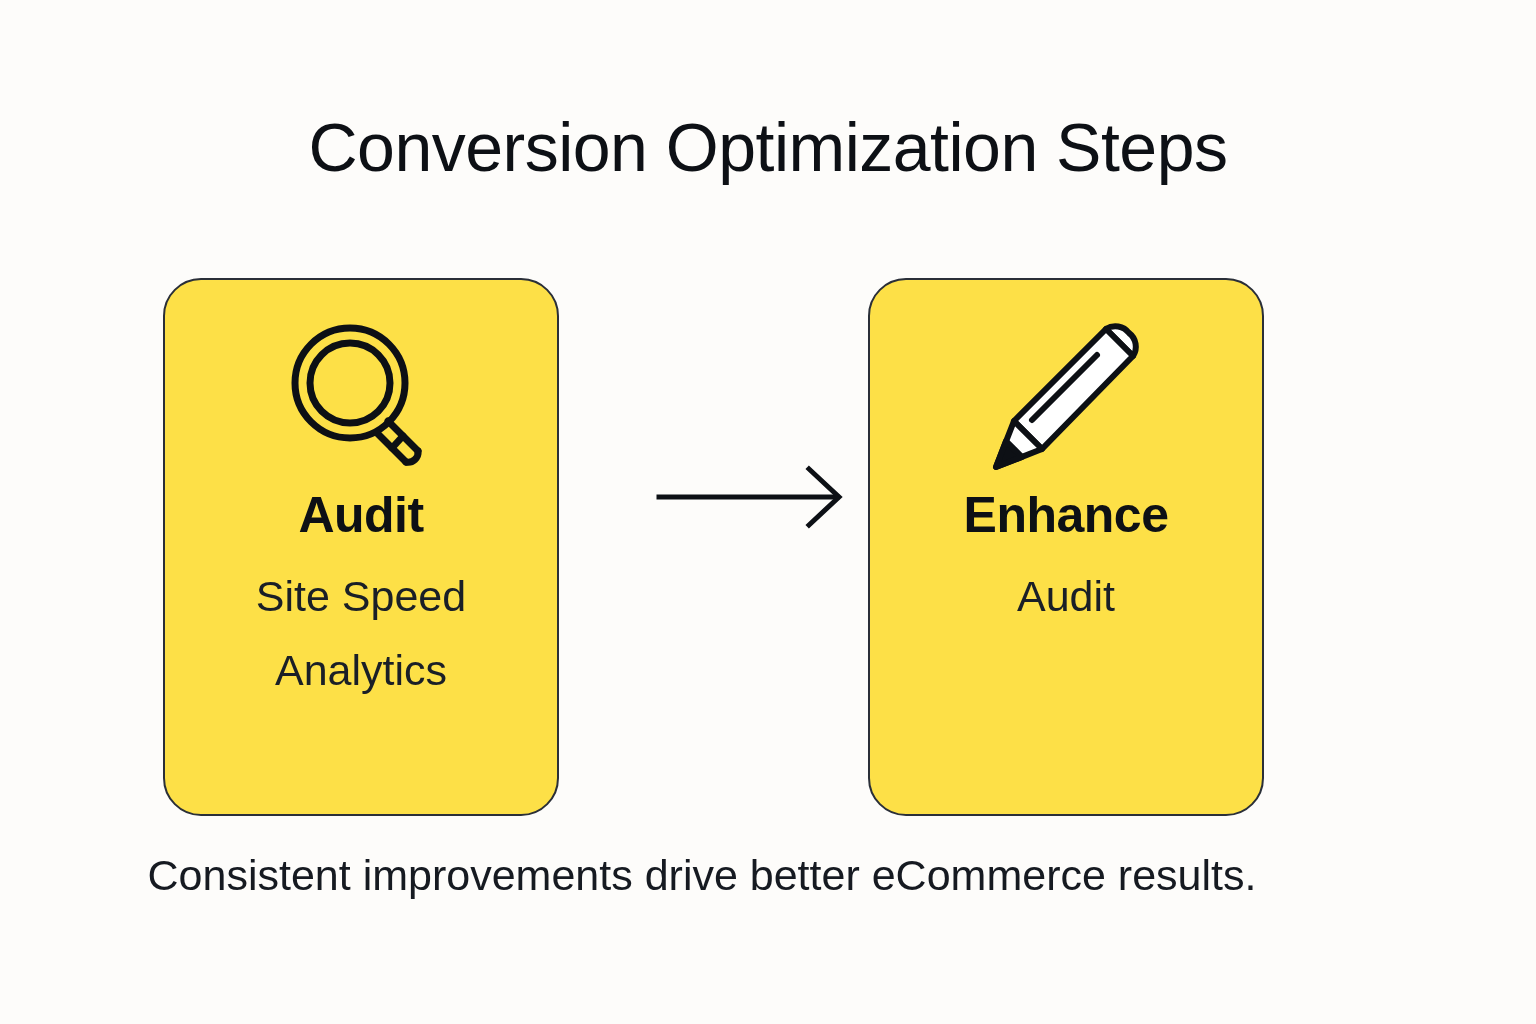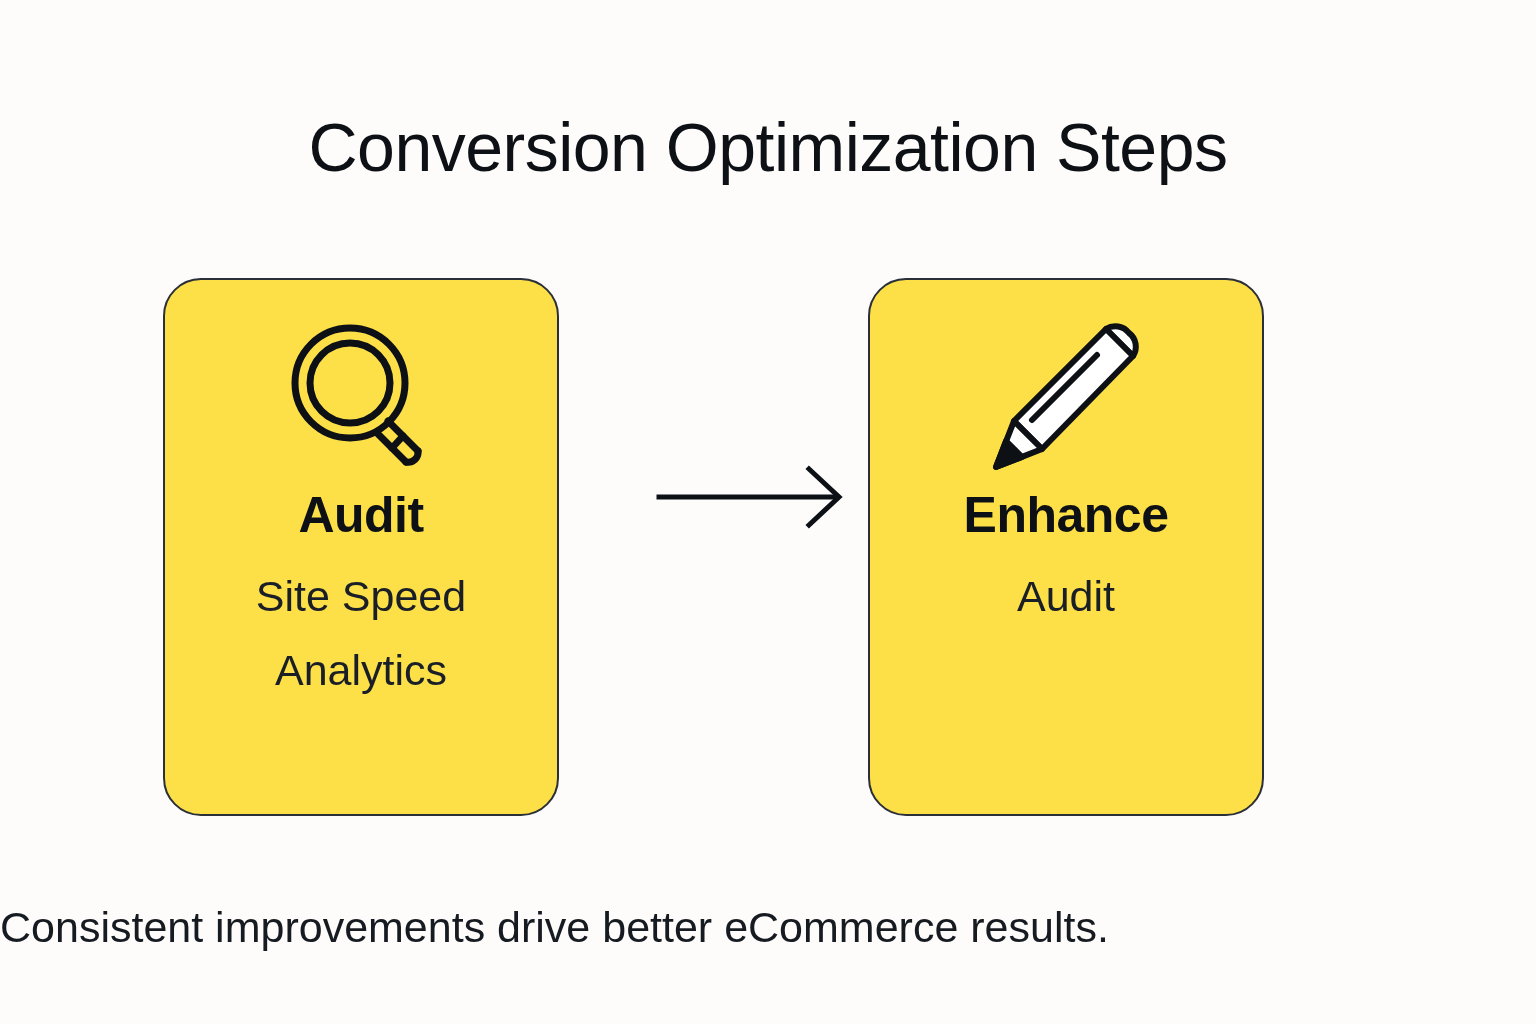--- a/index.html
+++ b/index.html
@@ -95,23 +95,23 @@
     left: 655px;
     top: 455px;
     width: 200px;
     height: 85px;
   }
 
   
   .caption {
     position: absolute;
     left: 0;
-    top: 902px;
+    top: 850px;
     width: 1404px;
-    text-align: left;
+    text-align: center;
     font-size: 43px;
     font-weight: 400;
     line-height: 1.2;
     color: #161a21;
     white-space: nowrap;
   }
 </style>
 </head>
 <body>
 

